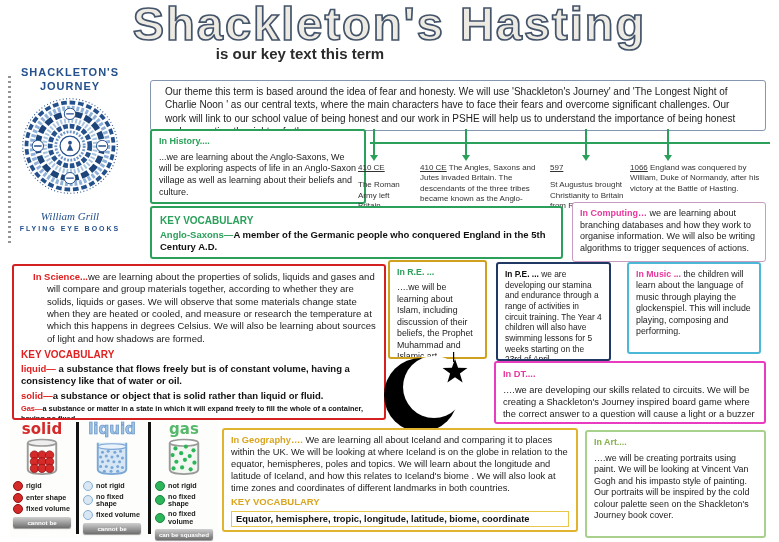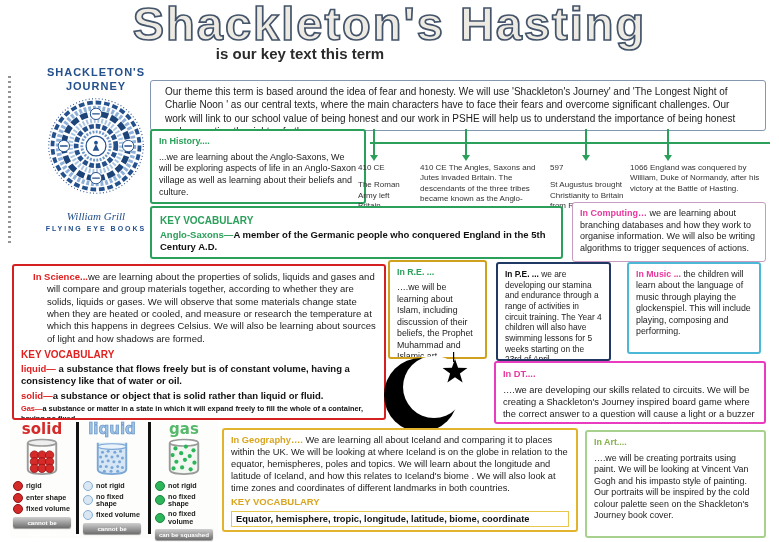--- a/index.html
+++ b/index.html
@@ -45,25 +45,25 @@
                    font-weight:bold;font-size:9.3px;color:#111;}
 
   
   .timeline{position:absolute;left:358px;top:129px;width:414px;height:80px;}
   .tl-line{position:absolute;left:12px;right:2px;top:13px;height:2px;background:#2aa05a;}
   .tl-mark{position:absolute;top:0;}
   .tl-tick{width:2px;height:26px;background:#2aa05a;}
   .tl-arrowhead{width:0;height:0;margin-left:-3px;border-left:4px solid transparent;
     border-right:4px solid transparent;border-top:6px solid #2aa05a;}
   .tl-item{position:absolute;top:34px;font-size:8px;line-height:1.3;color:#333;}
-  .tl-item .tl-date{display:inline;}
+  .tl-item .tl-date{display:inline;text-decoration:underline;}
   .tl-item.stacked .tl-date{display:block;margin-bottom:7px;}
 
   
-  .book-cover{position:absolute;left:34px;top:66px;width:124px;height:192px;text-align:center;}
+  .book-cover{position:absolute;left:8px;top:66px;width:124px;height:192px;text-align:center;}
   .bc-title{font-size:11px;font-weight:bold;letter-spacing:1px;color:#24508c;line-height:1.25;}
   .bc-author{font-size:11px;font-style:italic;color:#24508c;
              font-family:"Liberation Serif", serif;margin-top:8px;}
   .bc-publisher{font-size:7px;font-weight:bold;letter-spacing:2px;color:#24508c;margin-top:3px;}
   .spine{position:absolute;left:8px;top:76px;width:3px;height:170px;
     background:repeating-linear-gradient(#666 0 2px, transparent 2px 5px);opacity:.7;}
 
   
   .crescent{position:absolute;left:383px;top:352px;}
 

